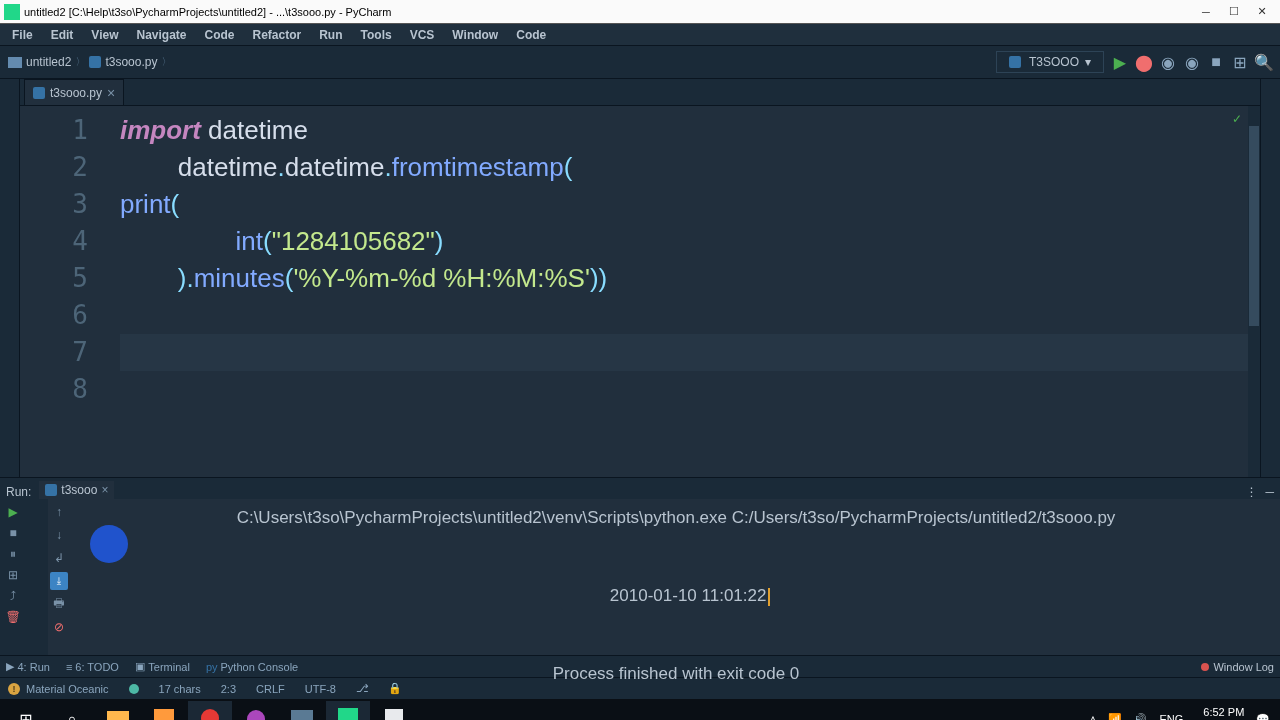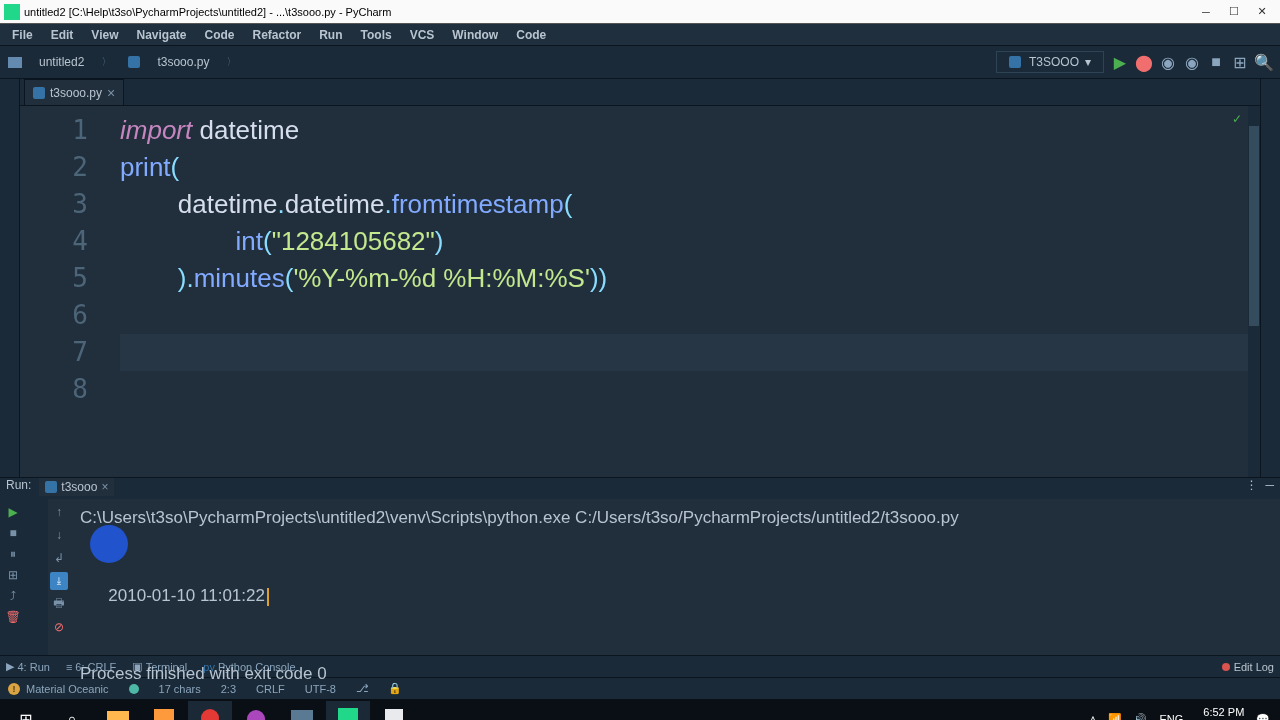--- a/index.html
+++ b/index.html
@@ -5,21 +5,21 @@
 * { margin: 0; padding: 0; box-sizing: border-box; font-family: 'Segoe UI', Arial, sans-serif; }
 body { width: 1280px; height: 720px; overflow: hidden; background: #0e1e2b; color: #b8c4d0; }
 .titlebar { height: 24px; background: #2a2a2a; display: flex; align-items: center; padding: 0 4px; font-size: 11px; color: #000; background: #fafafa; border-bottom: 1px solid #555; }
 .titlebar-icon { width: 16px; height: 16px; background: #21d789; margin-right: 4px; }
 .titlebar-text { flex: 1; color: #000; }
 .win-controls { display: flex; gap: 16px; padding-right: 8px; }
 .win-btn { width: 12px; height: 12px; display: flex; align-items: center; justify-content: center; cursor: pointer; color: #333; }
 .menubar { height: 22px; background: #1f2f3d; display: flex; align-items: center; padding: 0 6px; gap: 6px; font-size: 12px; border-bottom: 1px solid #0a1520; }
 .menu-item { padding: 2px 6px; cursor: pointer; color: #b8c4d0; font-weight: bold; }
 .toolbar { height: 33px; background: #1a2a38; display: flex; align-items: center; padding: 0 8px; border-bottom: 1px solid #0a1520; }
-.breadcrumb { display: flex; align-items: center; gap: 17px; font-size: 12px; flex: 1; }
+.breadcrumb { display: flex; align-items: center; gap: 4px; font-size: 12px; flex: 1; }
 .bc-folder { width: 14px; height: 11px; background: #648baf; }
 .bc-py { width: 12px; height: 12px; background: #3572a5; border-radius: 2px; }
 .bc-chev { color: #5a7a94; font-size: 10px; }
 .toolbar-right { display: flex; align-items: center; gap: 8px; }
 .run-config { background: #1a2a38; border: 1px solid #2d4356; padding: 3px 12px; font-size: 12px; display: flex; align-items: center; gap: 6px; color: #b8c4d0; }
 .run-config .bc-py { margin-right: 2px; }
 .tb-icon { width: 16px; height: 16px; cursor: pointer; display: flex; align-items: center; justify-content: center; }
 .tb-play { color: #4caf50; }
 .tb-bug { color: #f06e6e; }
 .tb-misc { color: #8aa5bd; }
@@ -29,42 +29,42 @@
 .editor-wrap { flex: 1; display: flex; flex-direction: column; }
 .tabs { height: 27px; background: #1a2a38; display: flex; align-items: flex-end; padding-left: 4px; border-bottom: 1px solid #0a1520; }
 .tab { height: 26px; background: #212f3d; padding: 0 8px; display: flex; align-items: center; gap: 5px; font-size: 12px; border: 1px solid #0a1520; border-bottom: none; }
 .tab-close { color: #7a92a8; cursor: pointer; font-size: 14px; }
 .editor { flex: 1; background: #212f3d; display: flex; position: relative; }
 .gutter { width: 100px; background: #212f3d; padding-top: 6px; }
 .line-num { height: 37px; text-align: right; padding-right: 32px; font-size: 26px; color: #4d6578; font-family: 'Consolas', monospace; line-height: 37px; }
 .code-area { flex: 1; padding-top: 6px; font-family: 'Consolas', monospace; font-size: 26px; line-height: 37px; position: relative; }
 .code-line { height: 37px; white-space: pre; }
 .code-line.current { background: #263645; }
-.kw { color: #c586c0; font-style: italic; }
+.kw { color: #c586c0; font-style: italic; font-weight: bold; }
 .fn { color: #82aaff; }
 .id { color: #d6deeb; }
 .str { color: #c3e88d; }
 .pn { color: #89ddff; }
 .scrollbar-track { position: absolute; right: 0; top: 0; width: 12px; height: 100%; background: #1a2a38; }
 .scrollbar-thumb { position: absolute; right: 1px; top: 20px; width: 10px; height: 200px; background: #354b5e; }
 .check-icon { position: absolute; right: 18px; top: 6px; color: #4caf50; font-size: 12px; }
-.run-header { height: 22px; background: #1a2a38; display: flex; align-items: flex-start; padding: 0 6px; border-top: 1px solid #0a1520; font-size: 12px; gap: 8px; }
+.run-header { height: 22px; background: #1a2a38; display: flex; align-items: flex-end; padding: 0 6px; border-top: 1px solid #0a1520; font-size: 12px; gap: 8px; }
 .run-label { color: #b8c4d0; }
 .run-tab { display: flex; align-items: center; gap: 4px; padding: 2px 6px; background: #212f3d; }
 .run-tab-close { color: #7a92a8; cursor: pointer; }
 .run-header-right { margin-left: auto; display: flex; gap: 8px; }
 .run-body { height: 156px; display: flex; background: #212f3d; }
 .run-left-icons { width: 48px; display: flex; flex-direction: column; padding: 4px; gap: 3px; background: #1a2a38; }
 .run-left-icons2 { width: 24px; display: flex; flex-direction: column; padding: 4px 2px; gap: 5px; }
 .ri { width: 18px; height: 18px; display: flex; align-items: center; justify-content: center; font-size: 12px; cursor: pointer; color: #7a92a8; }
 .ri.green { color: #4caf50; }
 .ri.red { color: #f06e6e; }
 .ri.blue { background: #3c84c4; color: #fff; border-radius: 2px; font-size: 10px; }
 .run-output { flex: 1; padding: 6px 8px; font-family: 'Consolas', monospace; font-size: 17px; line-height: 26px; color: #b8c4d0; }
-.output-line { white-space: pre; position: relative; }
+.output-line { white-space: pre; position: relative; text-align: center; }
 .highlight-circle { position: absolute; left: 10px; top: -6px; width: 38px; height: 38px; background: #2155d4; border-radius: 50%; z-index: 1; opacity: 0.95; }
 .output-highlighted { position: relative; z-index: 2; }
 .text-cursor { display: inline-block; width: 2px; height: 18px; background: #e0a030; vertical-align: middle; margin-left: 2px; }
 .bottom-tabs { height: 22px; background: #1a2a38; display: flex; align-items: center; padding: 0 6px; border-top: 1px solid #0a1520; font-size: 11px; gap: 16px; }
 .bt-item { display: flex; align-items: center; gap: 3px; cursor: pointer; color: #8aa5bd; }
 .bt-right { margin-left: auto; display: flex; align-items: center; gap: 4px; }
 .event-dot { width: 8px; height: 8px; background: #d9534f; border-radius: 50%; }
 .status-bar { height: 22px; background: #1a2a38; display: flex; align-items: center; padding: 0 8px; font-size: 11px; color: #8aa5bd; border-top: 1px solid #0a1520; }
 .status-warn { width: 12px; height: 12px; background: #d9a441; border-radius: 50%; margin-right: 6px; display: flex; align-items: center; justify-content: center; color: #000; font-size: 9px; }
 .status-msg { flex: 1; white-space: nowrap; overflow: hidden; text-overflow: ellipsis; }
@@ -153,22 +153,22 @@
         <div class="line-num">2</div>
         <div class="line-num">3</div>
         <div class="line-num">4</div>
         <div class="line-num">5</div>
         <div class="line-num">6</div>
         <div class="line-num">7</div>
         <div class="line-num">8</div>
       </div>
       <div class="code-area">
         <div class="code-line"><span class="kw">import</span><span class="id"> datetime</span></div>
+        <div class="code-line"><span class="id">        datetime</span><span class="pn">.</span><span class="id">datetime</span><span class="pn">.</span><span class="fn">fromtimestamp</span><span class="pn">(</span></div>
         <div class="code-line"><span class="fn">print</span><span class="pn">(</span></div>
-        <div class="code-line"><span class="id">        datetime</span><span class="pn">.</span><span class="id">datetime</span><span class="pn">.</span><span class="fn">fromtimestamp</span><span class="pn">(</span></div>
         <div class="code-line"><span class="fn">                int</span><span class="pn">(</span><span class="str">"1284105682"</span><span class="pn">)</span></div>
         <div class="code-line"><span class="pn">        )</span><span class="pn">.</span><span class="fn">minutes</span><span class="pn">(</span><span class="str">'%Y-%m-%d %H:%M:%S'</span><span class="pn">))</span></div>
         <div class="code-line"></div>
         <div class="code-line current"></div>
         <div class="code-line"></div>
       </div>
       <div class="check-icon">✓</div>
       <div class="scrollbar-track">
         <div class="scrollbar-thumb"></div>
       </div>
@@ -218,33 +218,33 @@
   </div>
 </div>
 
 <div class="bottom-tabs">
   <div class="bt-item">
       <span>▶</span>
       <span>4: Run</span>
     </div>
   <div class="bt-item">
       <span>≡</span>
-      <span>6: CRLF</span>
+      <span>6: TODO</span>
     </div>
   <div class="bt-item">
       <span>▣</span>
       <span>Terminal</span>
     </div>
   <div class="bt-item">
       <span style="color:#3572a5">py</span>
       <span>Python Console</span>
     </div>
   <div class="bt-right">
     <div class="event-dot"></div>
-    <span>Edit Log</span>
+    <span>Window Log</span>
   </div>
 </div>
 
 <div class="status-bar">
   <div class="status-warn">!</div>
   <div class="status-right">
     <span>Material Oceanic</span>
     <div class="theme-dot"></div>
     <span>17 chars</span>
     <span>2:3</span>

